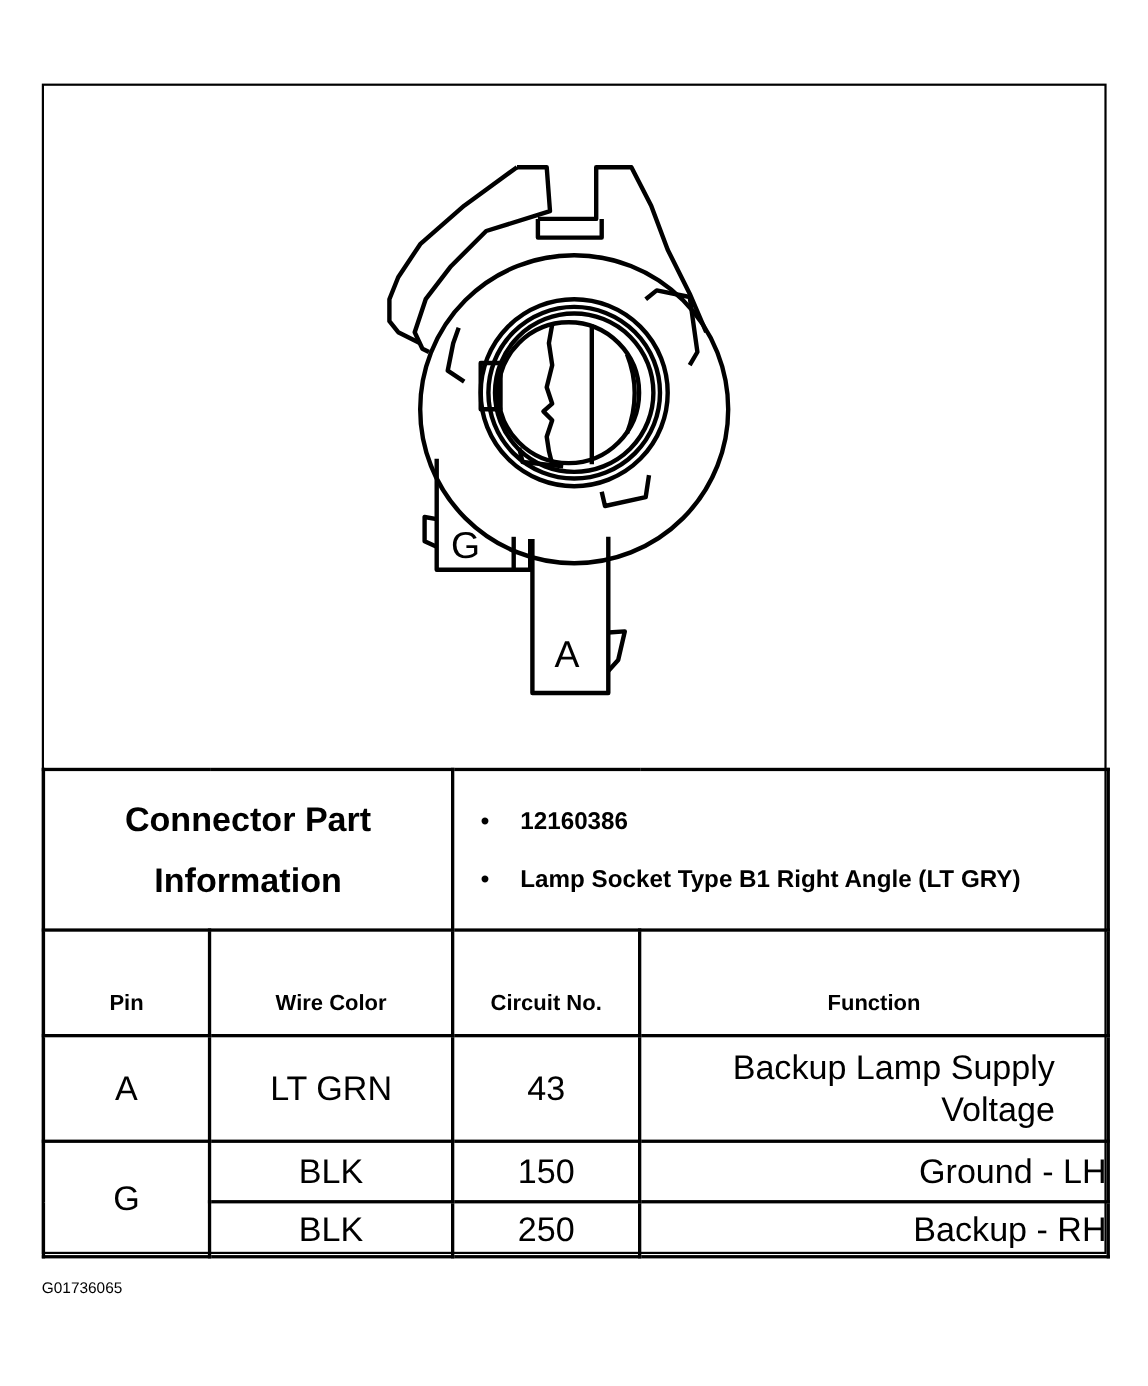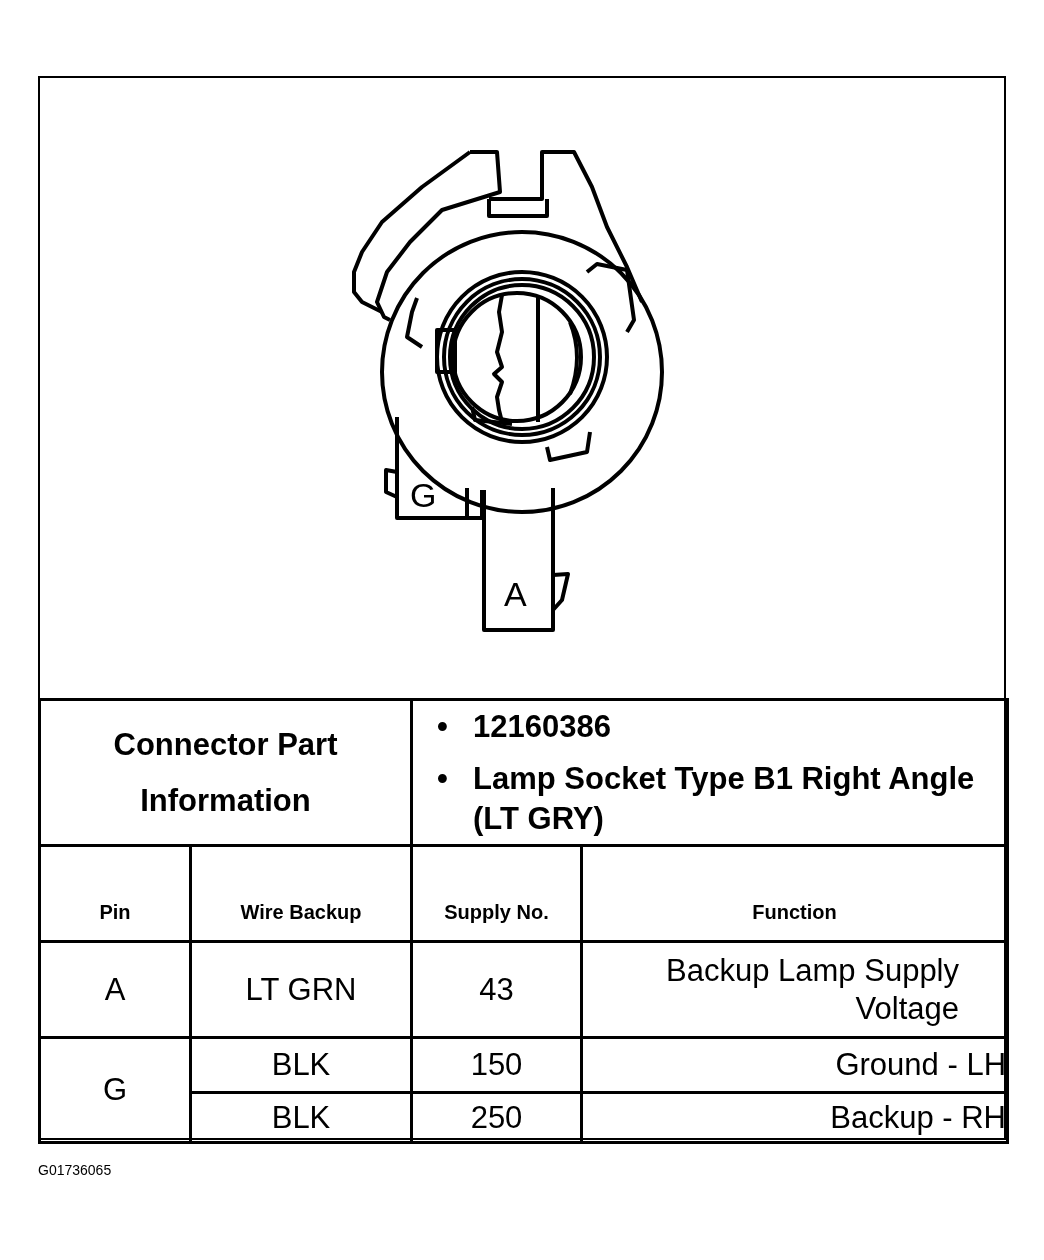--- a/index.html
+++ b/index.html
@@ -3,21 +3,21 @@
 <meta charset="utf-8">
 <style>
   html, body { margin:0; padding:0; background:#ffffff; }
   body { width:1044px; height:1260px; position:relative; font-family:"Liberation Sans", sans-serif; color:#000; }
   .frame { position:absolute; left:38px; top:76px; width:968px; height:1064px; border:2px solid #000; box-sizing:border-box; }
   .drawing { position:absolute; left:0; top:0; width:964px; height:622px; }
   .drawing svg { position:absolute; left:0; top:0; }
   table.info { position:absolute; left:-2px; top:620px; width:968px; border-collapse:collapse; table-layout:fixed; }
   table.info td { border:3px solid #000; padding:0; vertical-align:middle; }
   .partlabel { font-weight:bold; font-size:31px; text-align:center; line-height:56px; }
-  .partinfo { font-weight:bold; font-size:31px; line-height:40px; padding-left:60px !important; }
+  .partinfo { font-weight:bold; font-size:22px; line-height:40px; padding-left:60px !important; }
   .partinfo .bullet { position:relative; }
   .partinfo .bullet::before { content:"\2022"; position:absolute; left:-36px; }
   .hdr { font-weight:bold; font-size:20px; text-align:center; line-height:40px; vertical-align:bottom !important; padding-bottom:8px !important; }
   .cell { font-size:31px; text-align:center; line-height:40px; }
   .fn { font-size:31px; line-height:38px; padding-left:16px !important; text-align:right; }
   .figid { position:absolute; left:38px; top:1162px; font-size:14px; }
 </style>
 </head>
 <body>
 
@@ -76,22 +76,22 @@
       <td colspan="2" class="partlabel">
         <span>Connector Part Information</span>
       </td>
       <td colspan="2" class="partinfo">
         <div class="bullet">12160386</div>
         <div class="bullet" style="margin-top:12px">Lamp Socket Type B1 Right Angle (LT GRY)</div>
       </td>
     </tr>
     <tr style="height:96px">
       <td class="hdr">Pin</td>
-      <td class="hdr"><span>Wire Backup</span></td>
-      <td class="hdr"><span>Supply No.</span></td>
+      <td class="hdr"><span>Wire Color</span></td>
+      <td class="hdr"><span>Circuit No.</span></td>
       <td class="hdr">Function</td>
     </tr>
     <tr style="height:96px">
       <td class="cell">A</td>
       <td class="cell">LT GRN</td>
       <td class="cell">43</td>
       <td class="fn">
             <div style="width:360px">Backup Lamp Supply Voltage</div>
           </td>
     </tr>

